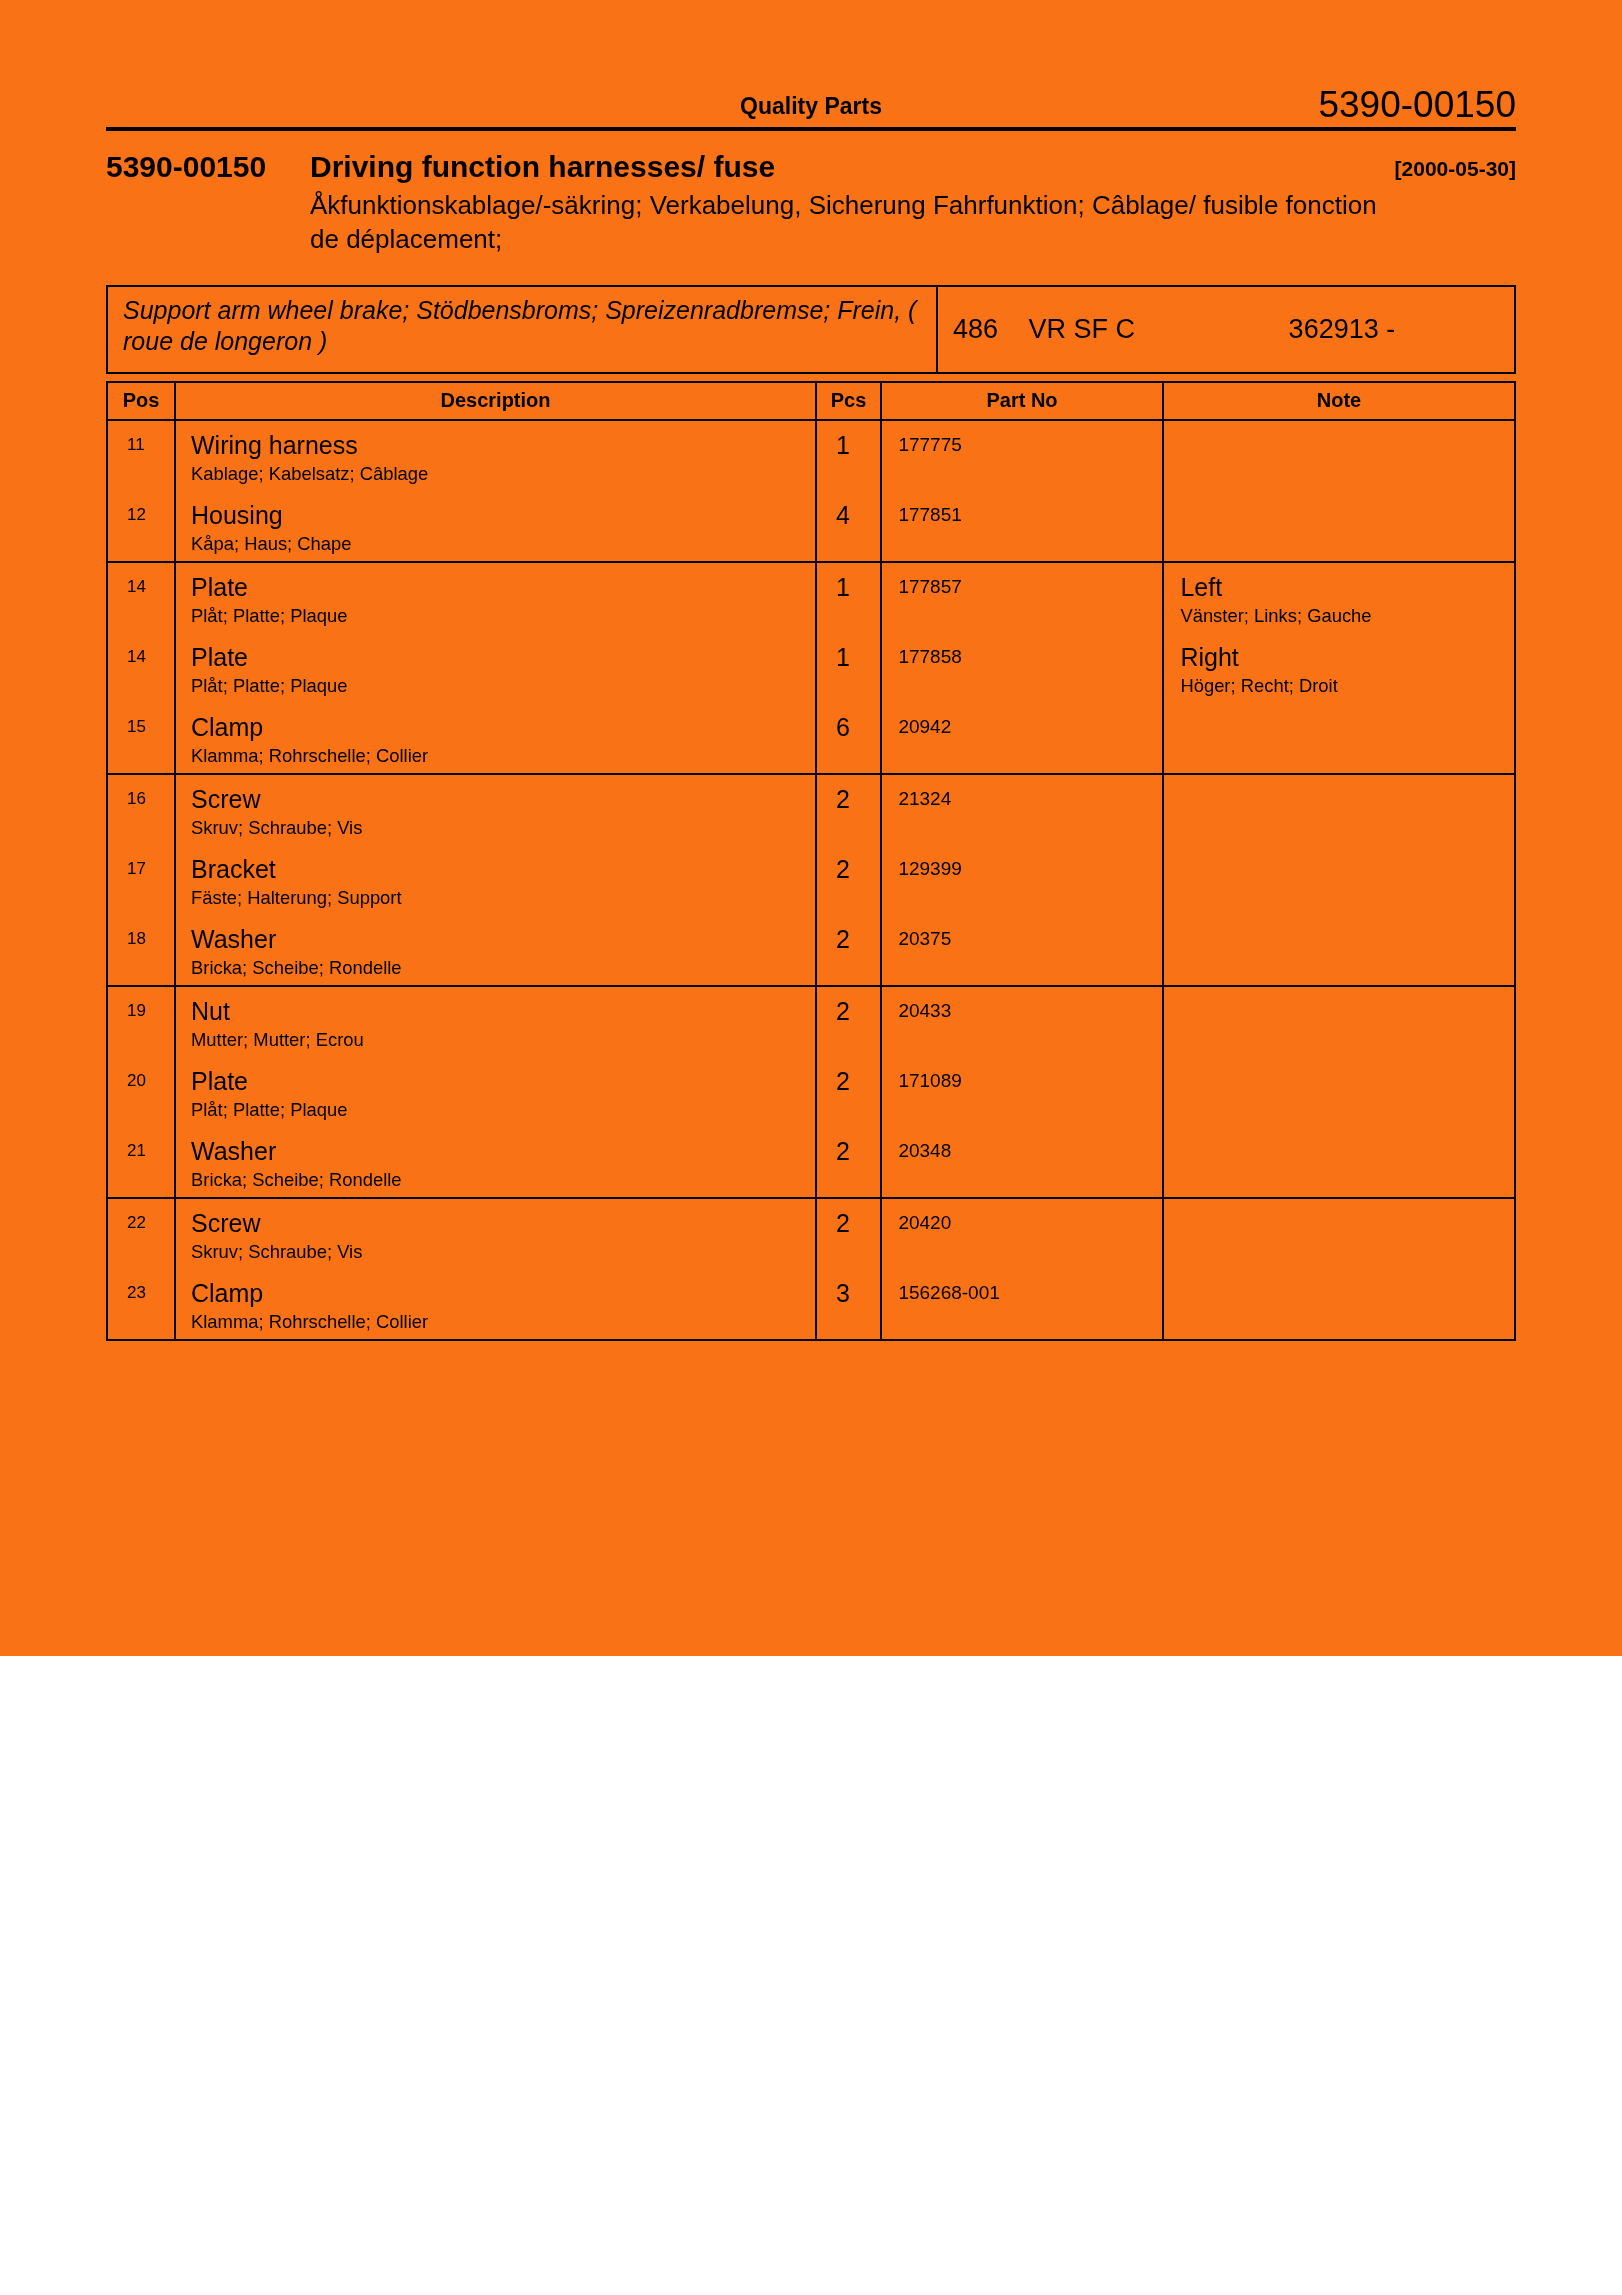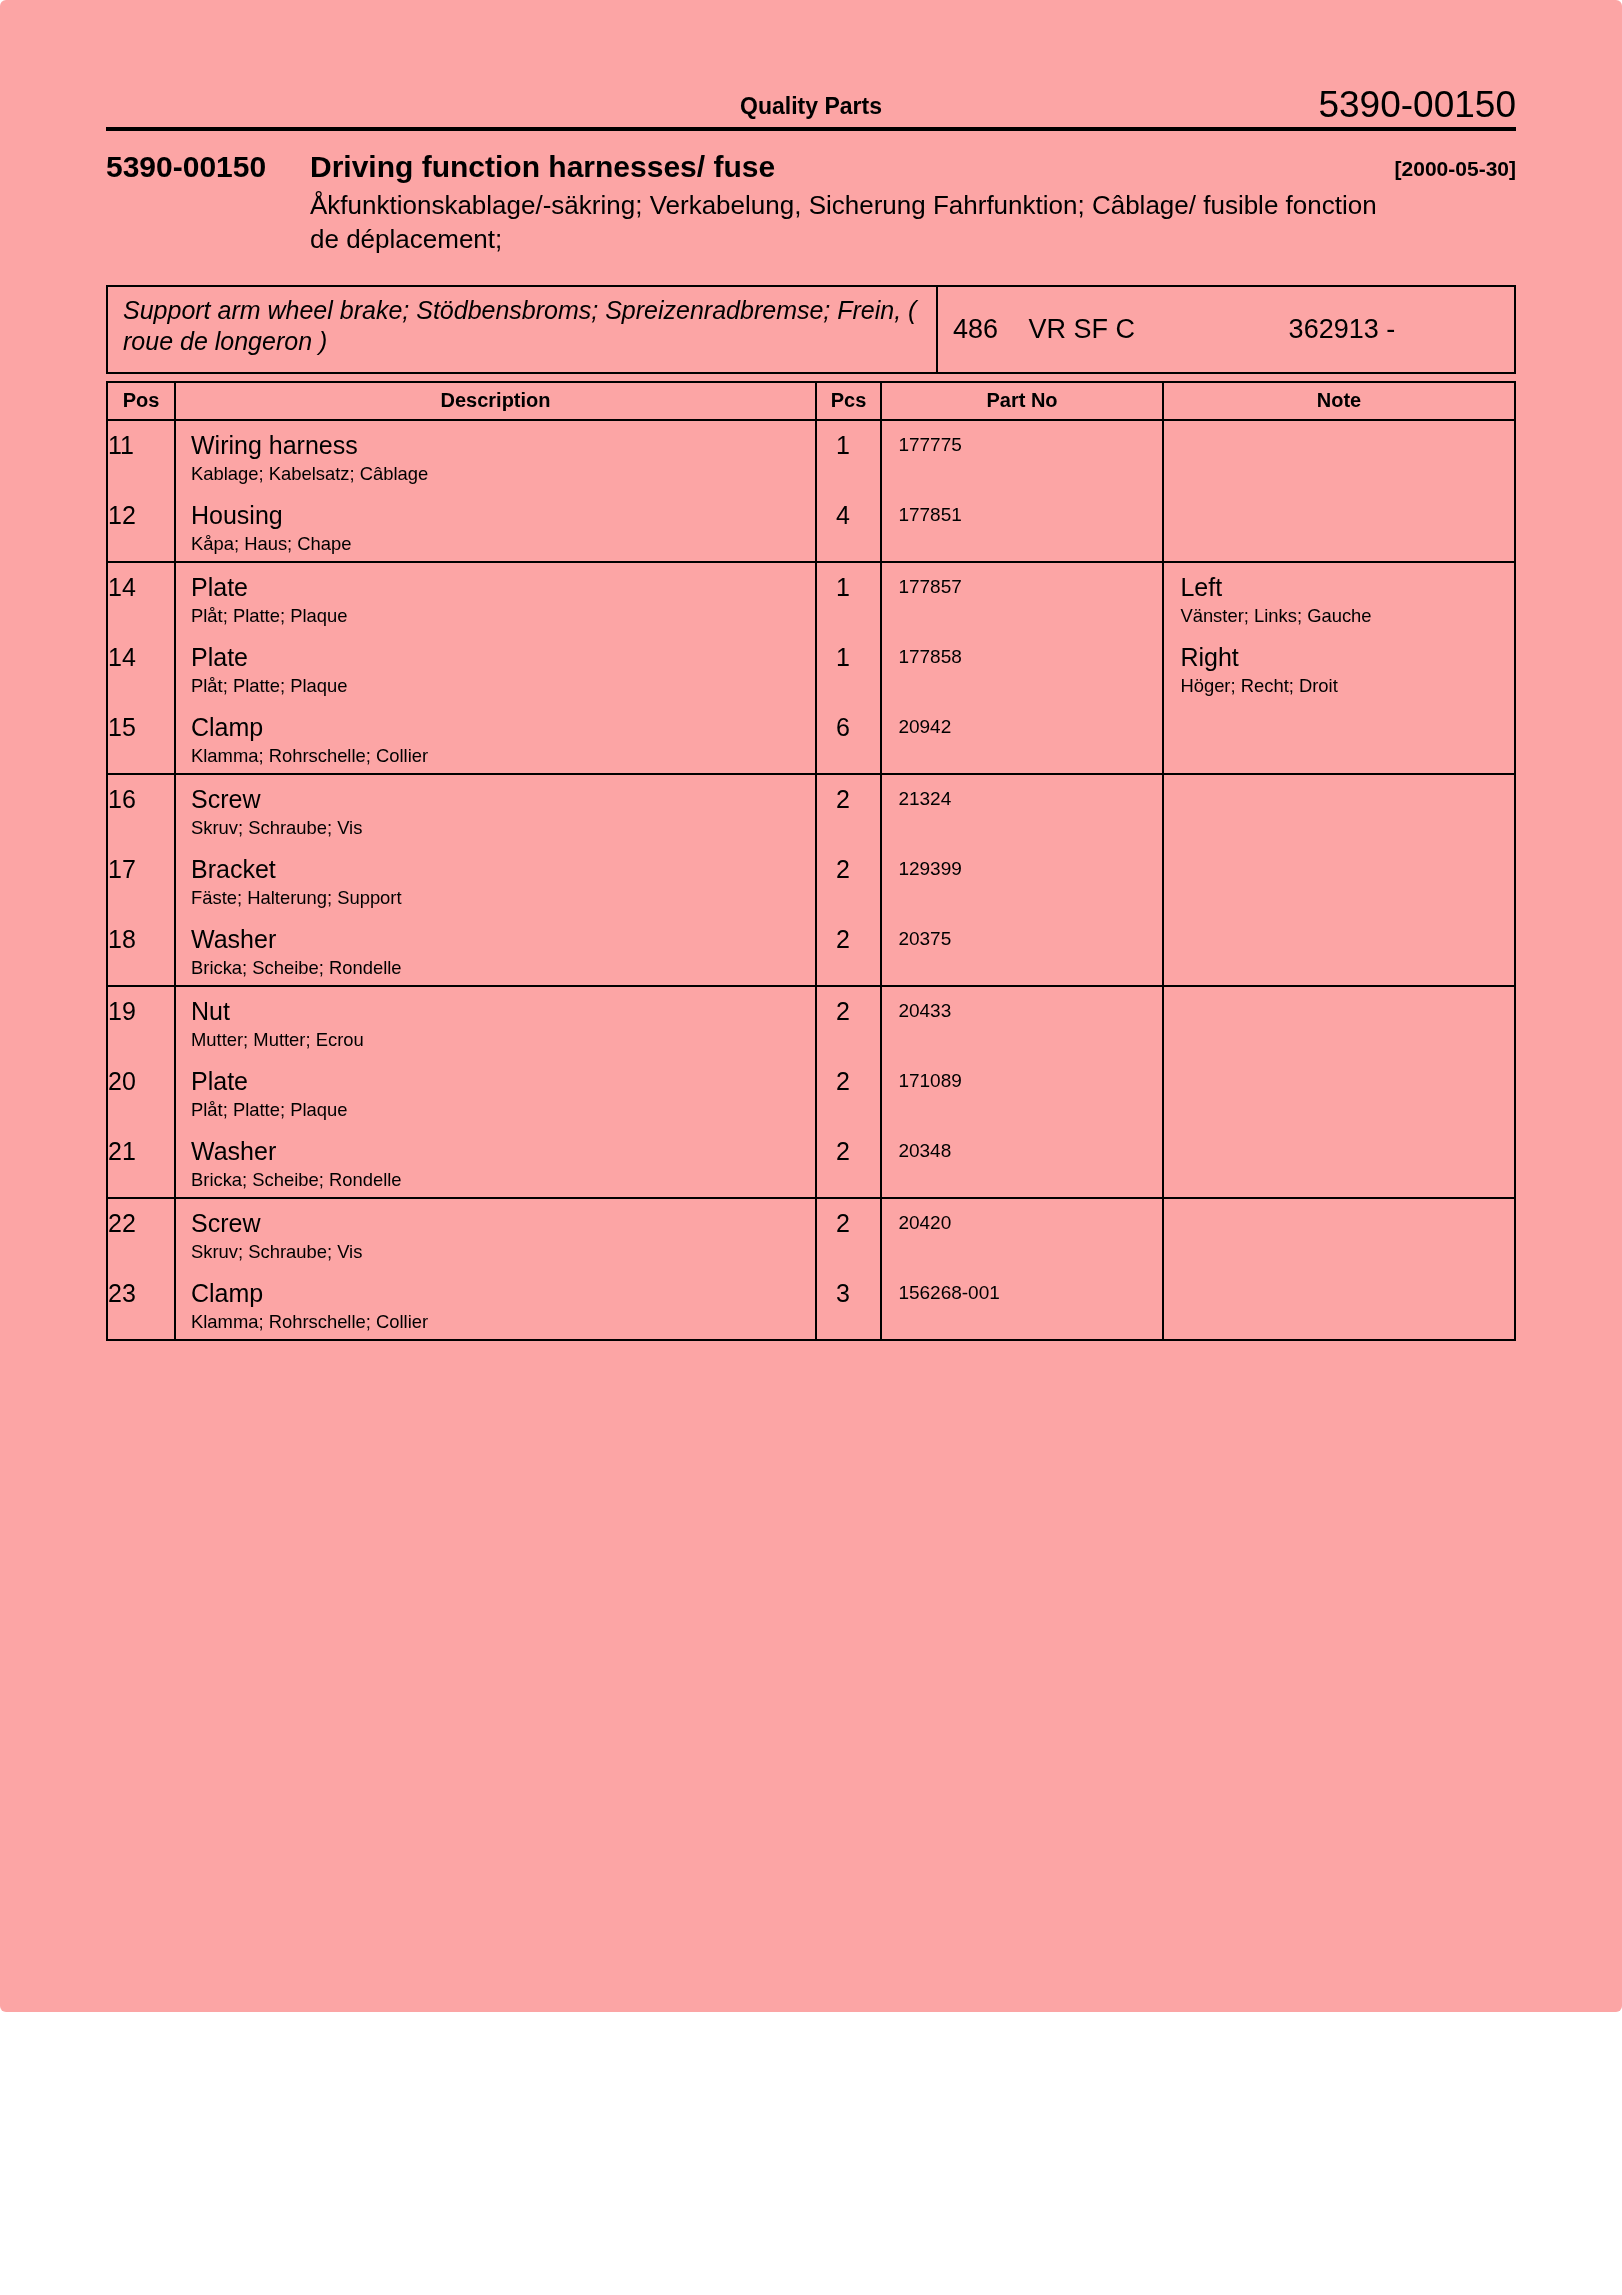--- a/index.html
+++ b/index.html
@@ -5,24 +5,23 @@
   * { margin: 0; padding: 0; box-sizing: border-box; }
   html, body { background: #ffffff; }
   body {
     font-family: "Liberation Sans", "DejaVu Sans", sans-serif;
     color: #000;
     -webkit-font-smoothing: antialiased;
   }
   .page {
     position: relative;
     width: 1622px;
-    height: 2012px;
-    background: #fca5a5;
+    height: 1656px;
+    background: #f97316;
     overflow: hidden;
-    border-radius: 6px;
   }
   .content {
     position: absolute;
     left: 106px;
     right: 106px;
     top: 0;
   }
 
   
   .top-header {
@@ -129,21 +128,21 @@
   }
   tbody.group { border-top: 2px solid #000; }
 
   td {
     vertical-align: top;
     padding-top: 8.9px;
     padding-bottom: 6.1px;
   }
   td .main { font-size: 25px; line-height: 30px; }
   td .sub  { font-size: 18.4px; line-height: 23px; margin-top: 2px; }
-  td.c-pos  { font-size: 25px; line-height: 30px; }
+  td.c-pos  { font-size: 17px; line-height: 30px; padding-left: 19px; }
   td.c-desc { padding-left: 15px; padding-right: 11px; }
   td.c-pcs  { font-size: 25px; line-height: 30px; padding-left: 19px; }
   td.c-part { font-size: 19px; line-height: 30px; padding-left: 16.4px; }
   td.c-note { padding-left: 16.4px; padding-right: 11px; }
 
   
   .footer {
     position: absolute;
     left: 98px;
     right: 106px;

